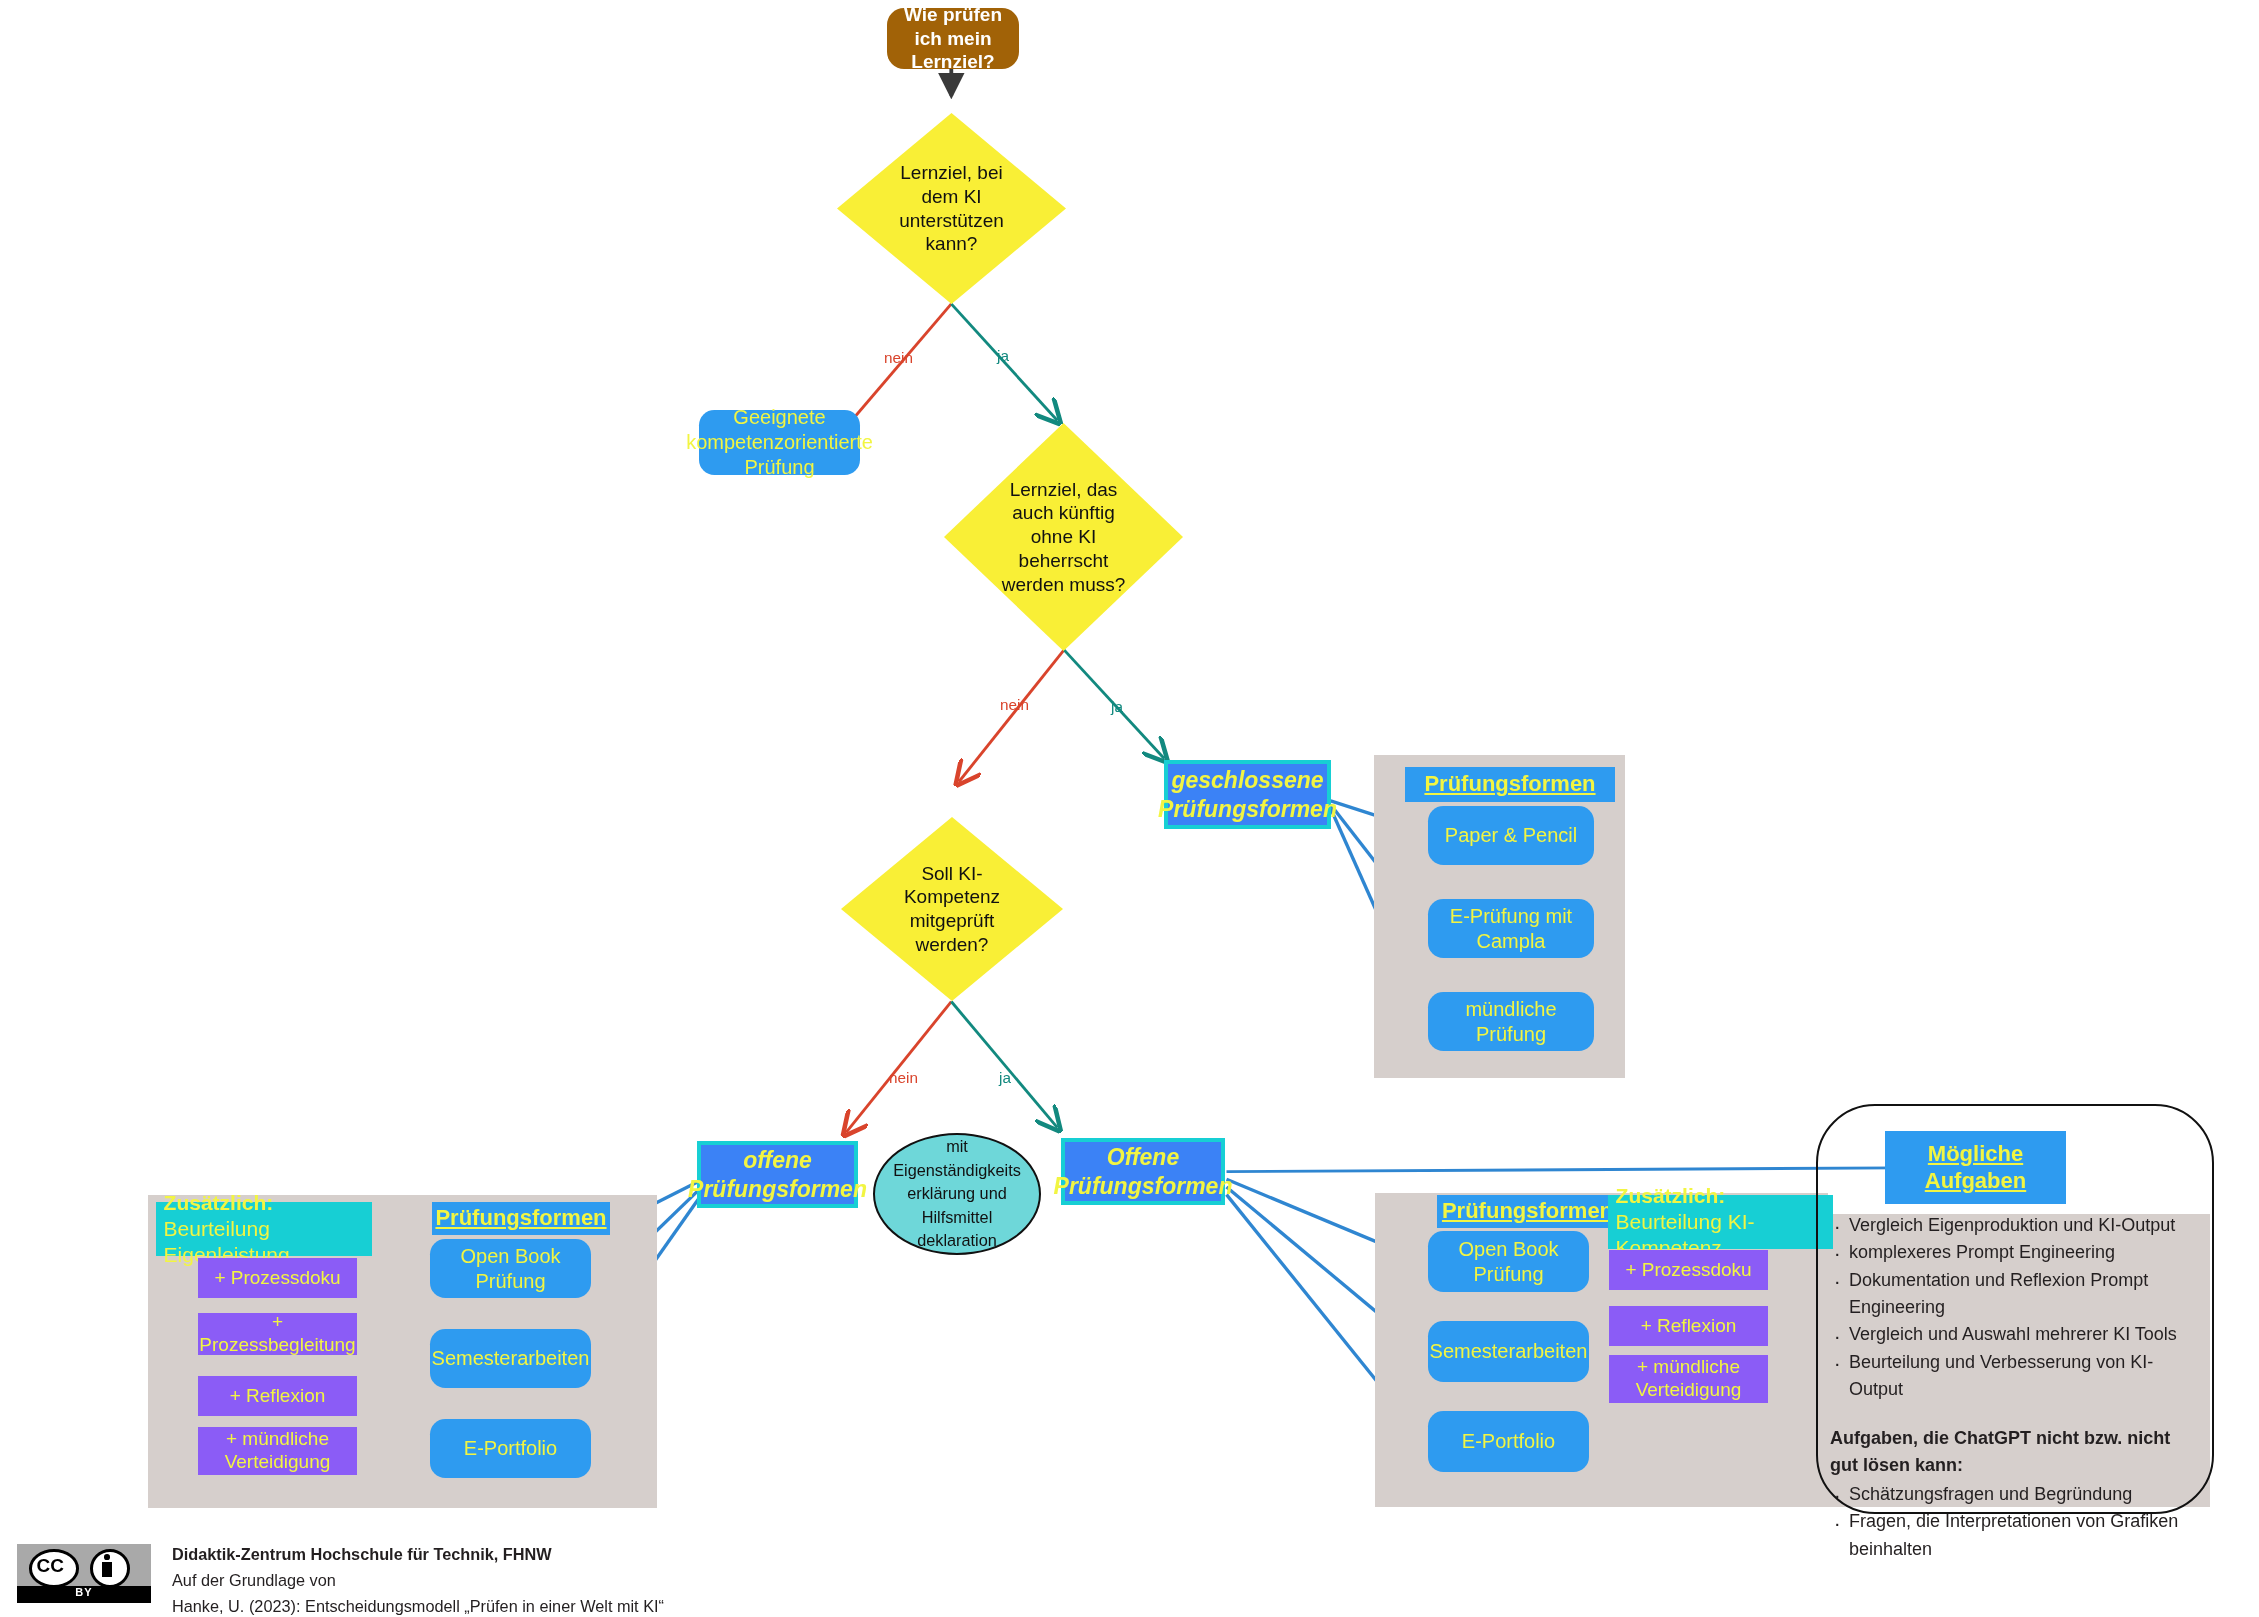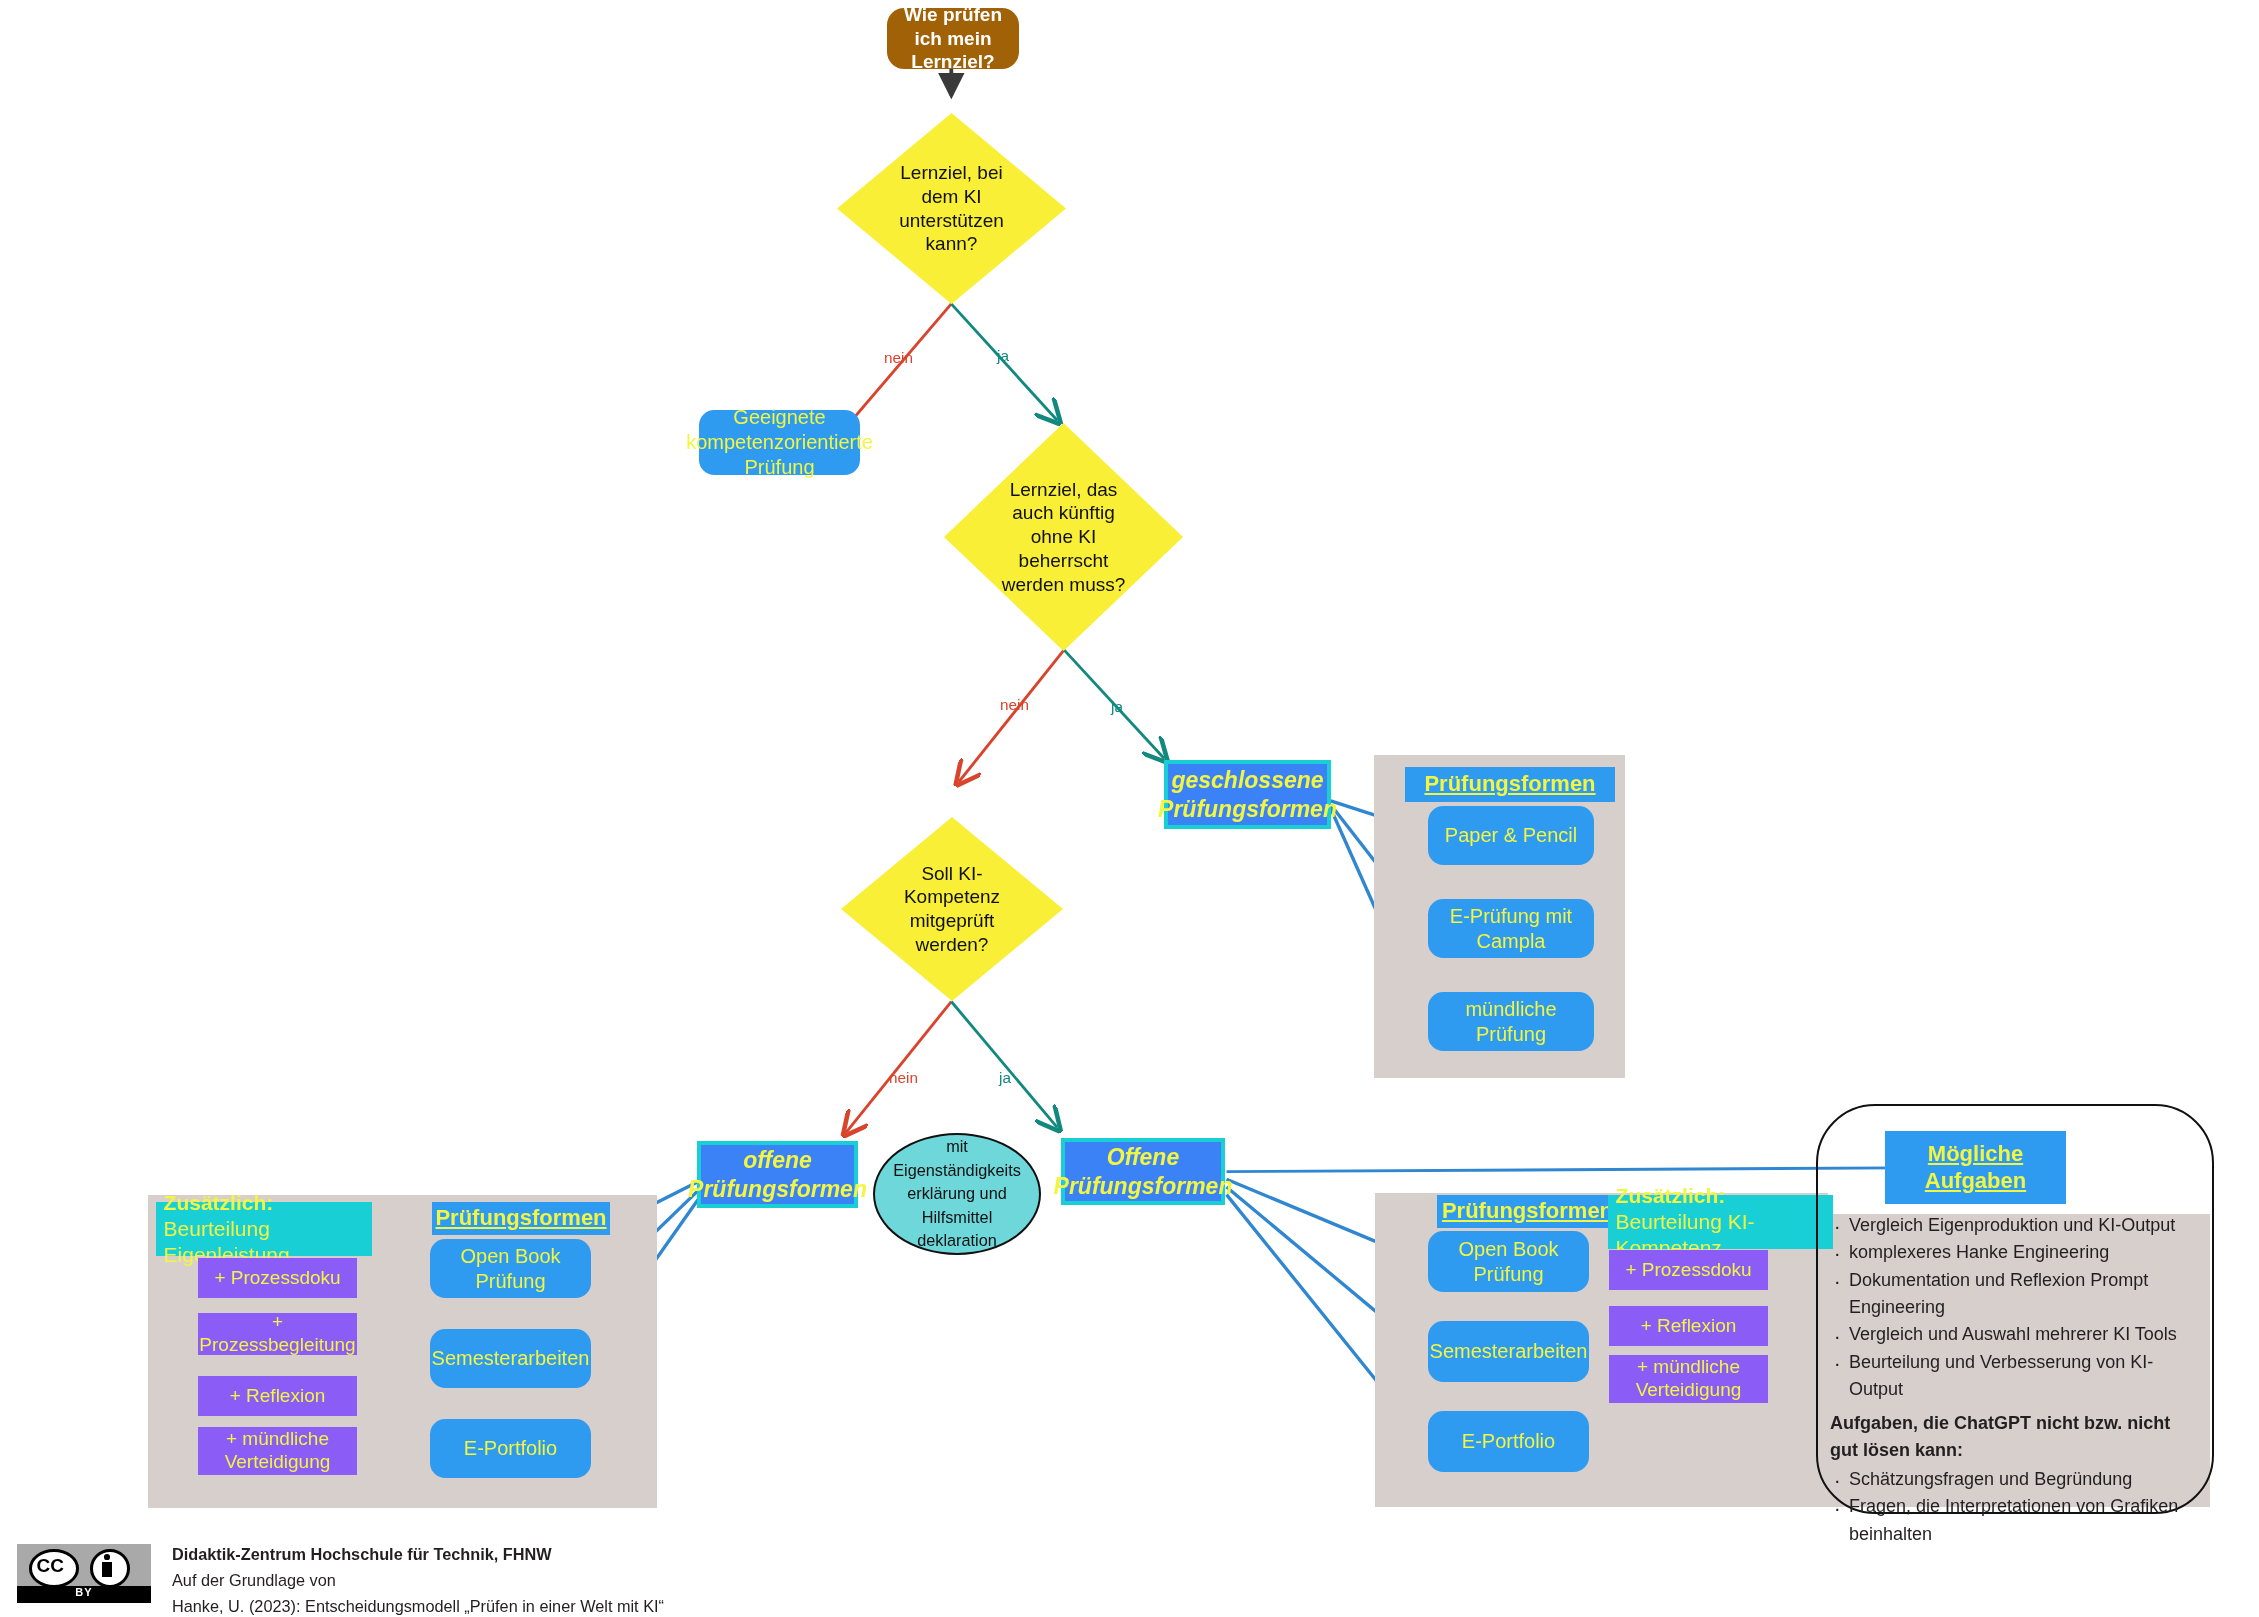--- a/index.html
+++ b/index.html
@@ -42,21 +42,21 @@
   .elabel{position:absolute;font-size:15.3px;}
   .lab-nein{color:#d9442c;}
   .lab-ja{color:#12897f;}
 
   
   .outlinebox{position:absolute;border:2.9px solid #111;border-radius:59px;background:transparent;}
   .aufgaben-body{position:absolute;color:#231f20;font-size:18px;line-height:1.52;}
   .aufgaben-body ul{list-style:none;margin:0;padding:0;}
   .aufgaben-body li{position:relative;padding-left:19px;}
   .aufgaben-body li:before{content:"\00b7";position:absolute;left:3.8px;top:-1.9px;font-size:21px;}
-  .aufgaben-body .strong{font-weight:700;margin-top:6px;margin-bottom:1.9px;}
+  .aufgaben-body .strong{font-weight:700;margin-top:21px;margin-bottom:1.9px;}
 
   
   #footer{position:absolute;left:0;top:1529px;width:2260px;height:88px;}
   .cc-badge{position:absolute;left:17px;top:15.3px;width:134px;height:59px;background:#000;}
   .cc-top{position:absolute;left:0;top:0;width:134px;height:42px;background:#a9a9a9;}
   .cc-circ{position:absolute;border:3.8px solid #000;border-radius:50%;background:#fff;}
   .cc-by{position:absolute;left:0;top:42px;width:134px;height:17px;color:#fff;font-size:11px;font-weight:700;text-align:center;letter-spacing:1px;}
   .foot-txt{position:absolute;left:172px;top:11.5px;color:#231f20;font-size:16.3px;line-height:1.62;}
   .foot-txt .b{font-weight:700;}
 </style>
@@ -223,21 +223,21 @@
 
   <div class="outlinebox" style="left:1816px;top:1104px;width:394px;height:406px;"></div>
   <div class="hdr-blue" style="position:absolute;left:1885px;top:1131px;width:158px;height:69px;flex-direction:column;line-height:1.25;">
     <span>Mögliche</span>
     <span style="font-weight:700;">Aufgaben</span>
   </div>
 
   <div class="aufgaben-body" style="left:1830px;top:1212px;width:373px;">
     <ul>
       <li>Vergleich Eigenproduktion und KI-Output</li>
-      <li>komplexeres Hanke Engineering</li>
+      <li>komplexeres Prompt Engineering</li>
       <li>Dokumentation und Reflexion Prompt Engineering</li>
       <li>Vergleich und Auswahl mehrerer KI Tools</li>
       <li>Beurteilung und Verbesserung von KI-Output</li>
     </ul>
     <div class="strong">Aufgaben, die ChatGPT nicht bzw. nicht gut lösen kann:</div>
     <ul>
       <li>Schätzungsfragen und Begründung</li>
       <li>Fragen, die Interpretationen von Grafiken beinhalten</li>
     </ul>
   </div>

